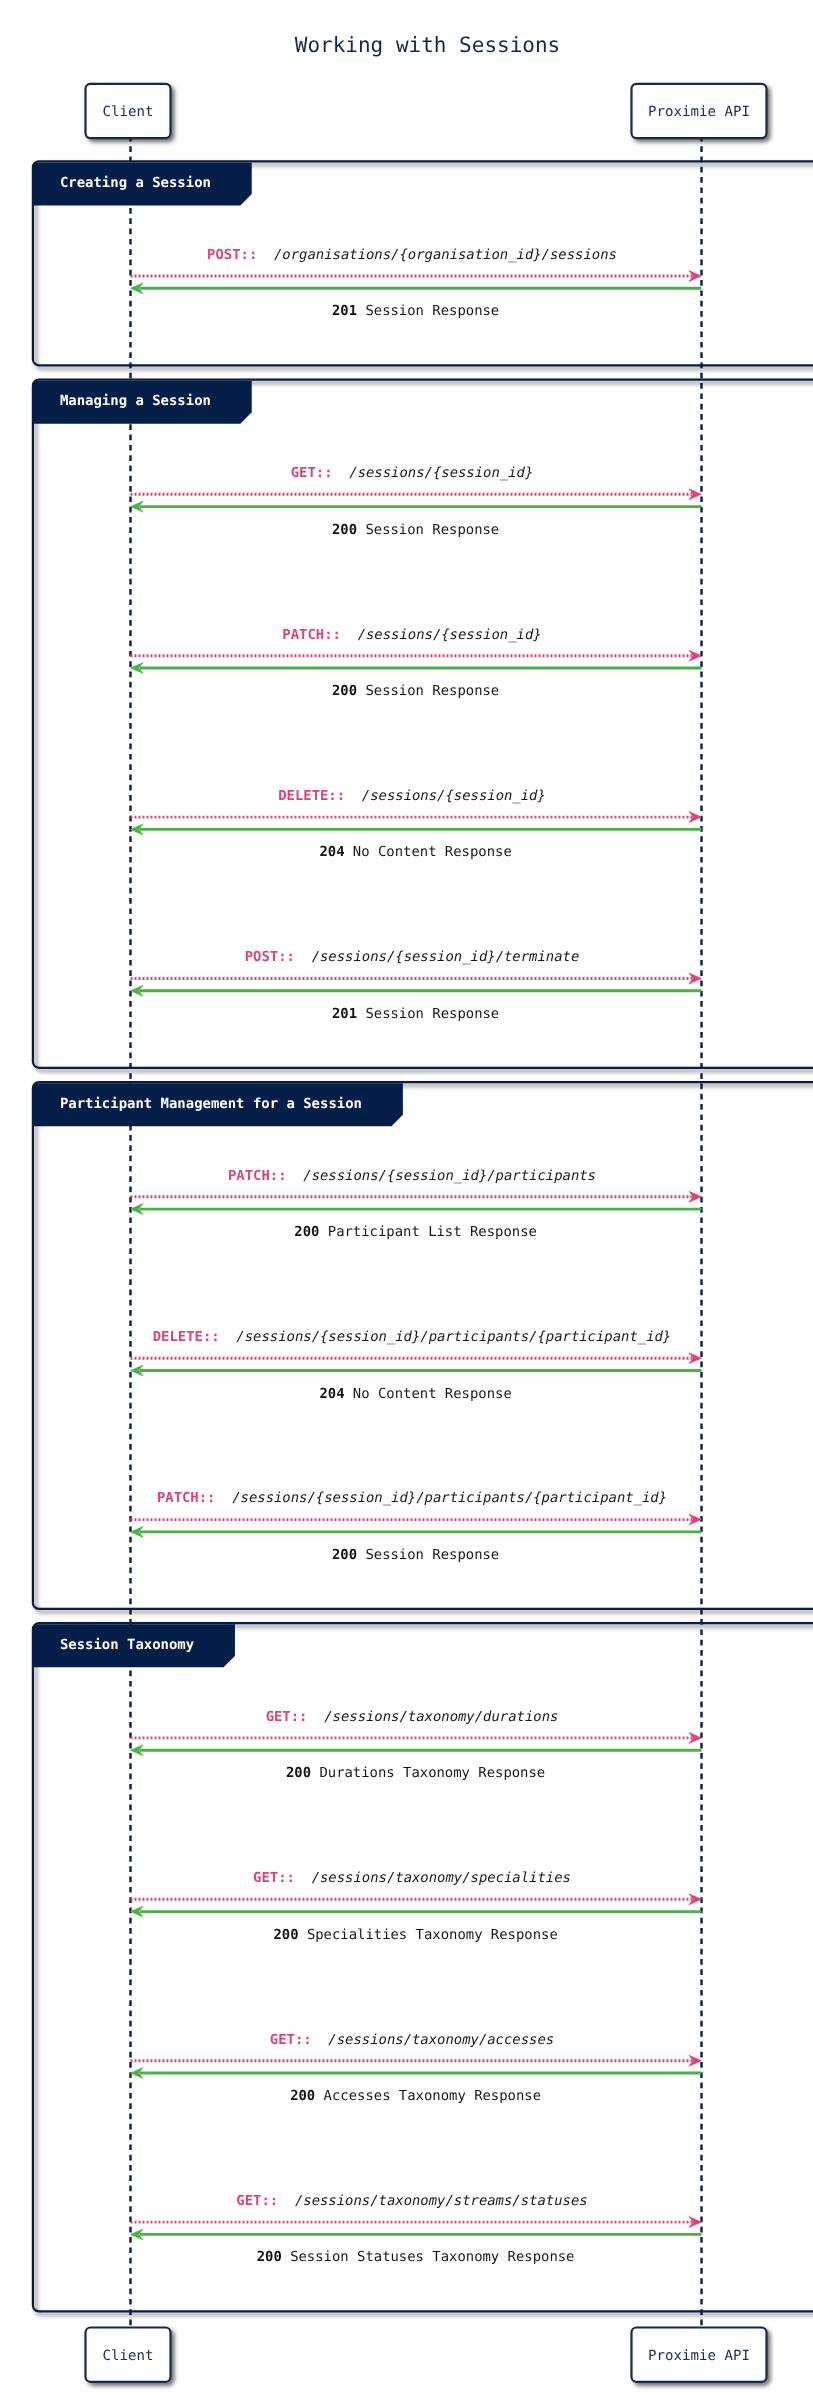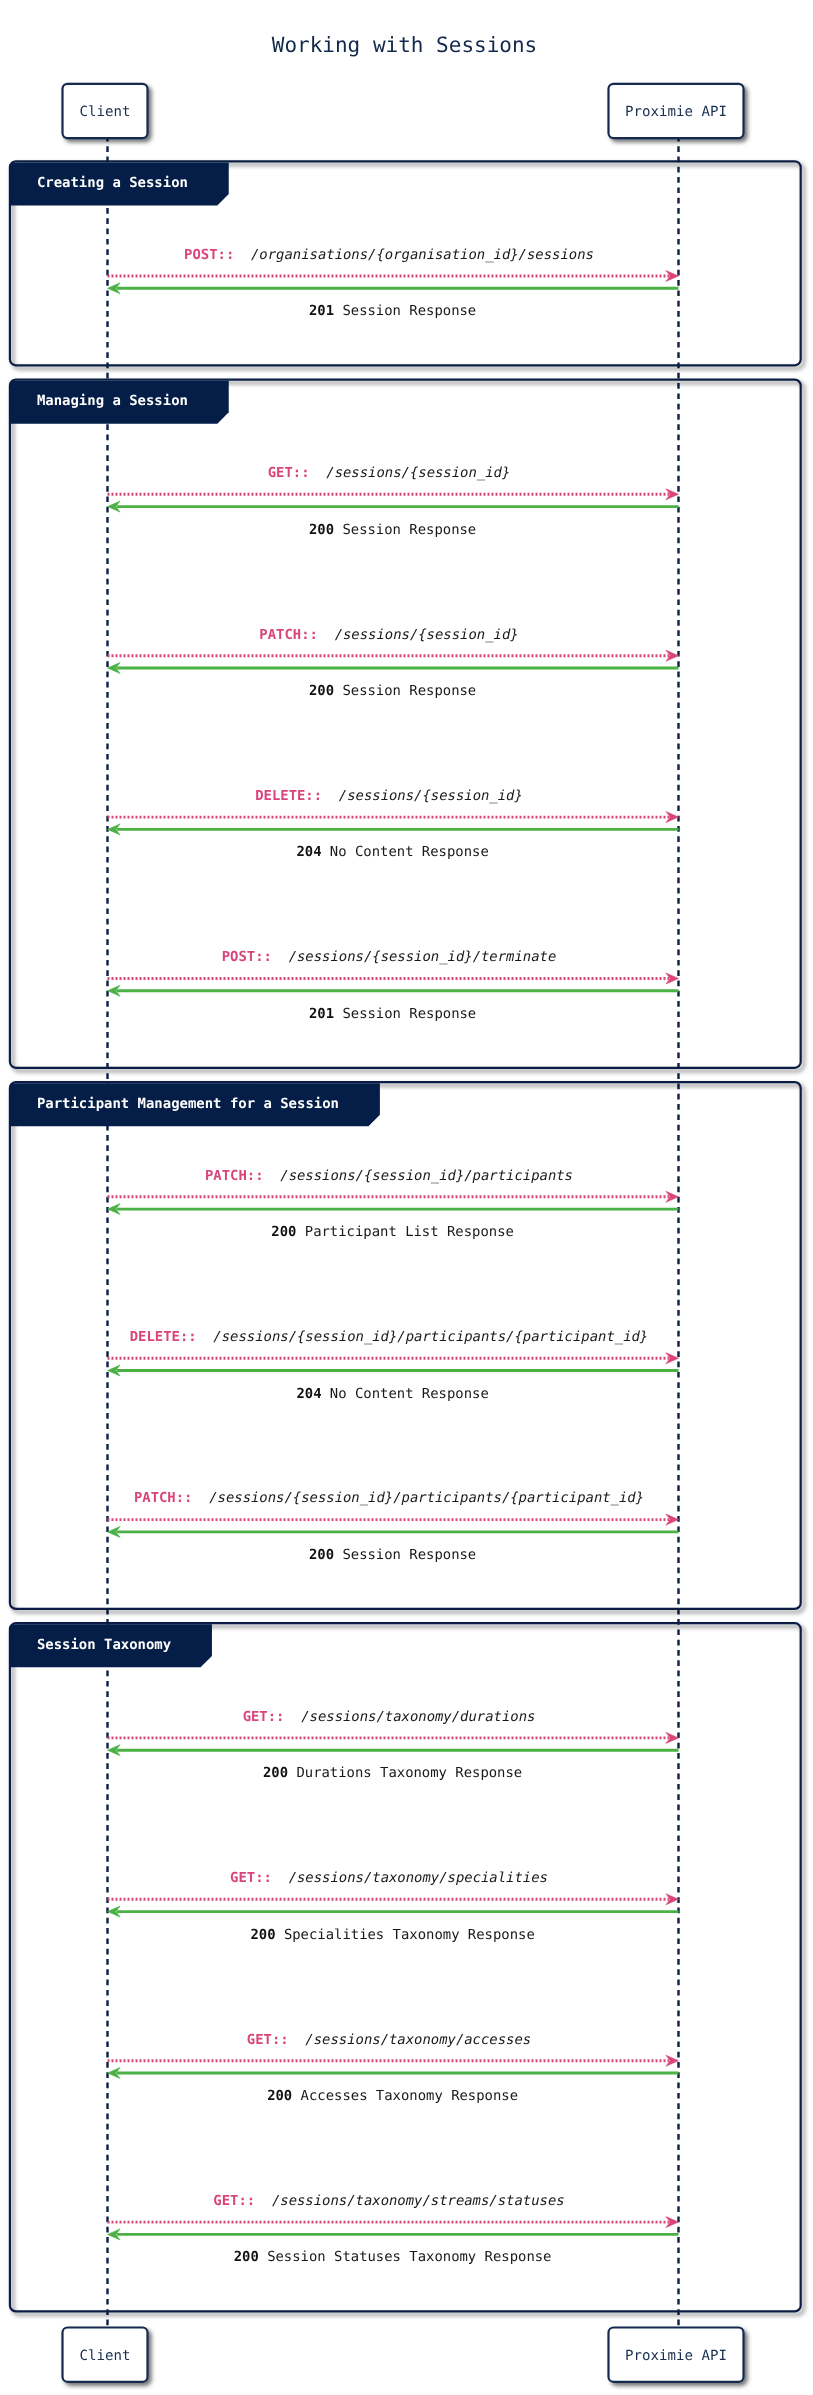--- a/index.html
+++ b/index.html
@@ -1,18 +1,18 @@
 <!DOCTYPE html>
 <html><head>
 <meta charset="utf-8">
 <style>
   html,body{margin:0;padding:0;background:#ffffff;}
   body{width:813px;height:2395px;overflow:hidden;-webkit-font-smoothing:antialiased;text-rendering:geometricPrecision;
        font-family:"DejaVu Sans Mono","Liberation Mono",monospace;}
-  #stage{position:relative;width:644px;height:2395px;}
+  #stage{position:relative;width:644px;height:2395px;padding-left:23px;}
   svg#diagram{display:block;width:813px;height:2395px;}
   .diag-title{font-family:"DejaVu Sans Mono","Liberation Mono",monospace;
               font-size:21px;fill:#13294b;text-anchor:middle;}
   .actor-box{fill:#ffffff;stroke:#12294f;stroke-width:2.2;}
   .actor-label{font-family:"DejaVu Sans Mono","Liberation Mono",monospace;
                font-size:14.1px;fill:#1b3050;text-anchor:middle;}
   .lifeline{stroke:#0a1f44;stroke-width:2.4;stroke-dasharray:5.7 4.6;stroke-dashoffset:2.2;fill:none;}
   .loop-box{fill:none;stroke:#0a1f44;stroke-width:2.2;}
   .loop-label-bg{fill:#051e47;}
   .loop-label-txt{font-family:"DejaVu Sans Mono","Liberation Mono",monospace;

